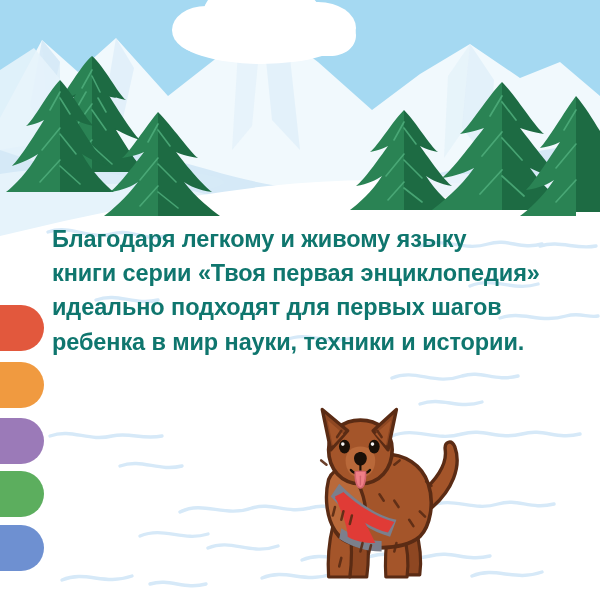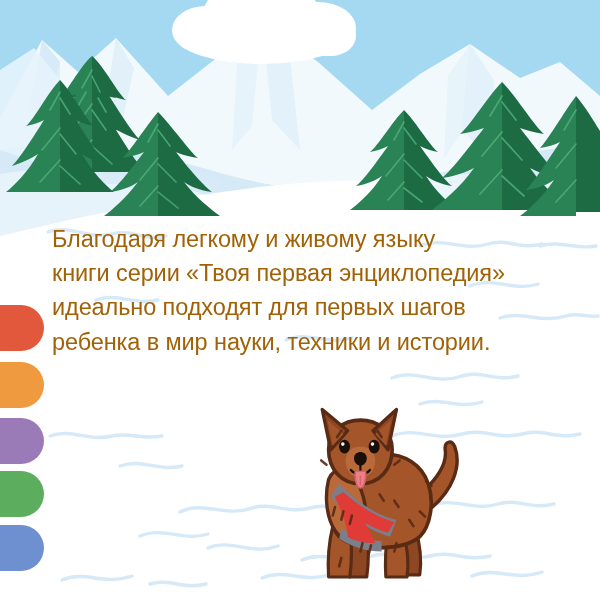--- a/index.html
+++ b/index.html
@@ -42,24 +42,24 @@
     cursor: pointer;
   }
   
   #headline {
     position: absolute;
     left: 52px;
     top: 222px;
     width: 516px;
     z-index: 8;
     font-size: 23.5px;
-    font-weight: normal;
+    font-weight: bold;
     line-height: 1.455;
     letter-spacing: -0.1px;
-    color: #a16207;
+    color: #0f766e;
     white-space: pre-line;
   }
 </style>
 </head>
 <body>
 
 <div id="slide">
 
   <svg id="scene-svg" viewBox="0 0 600 600" xmlns="http://www.w3.org/2000/svg">
     <defs>

